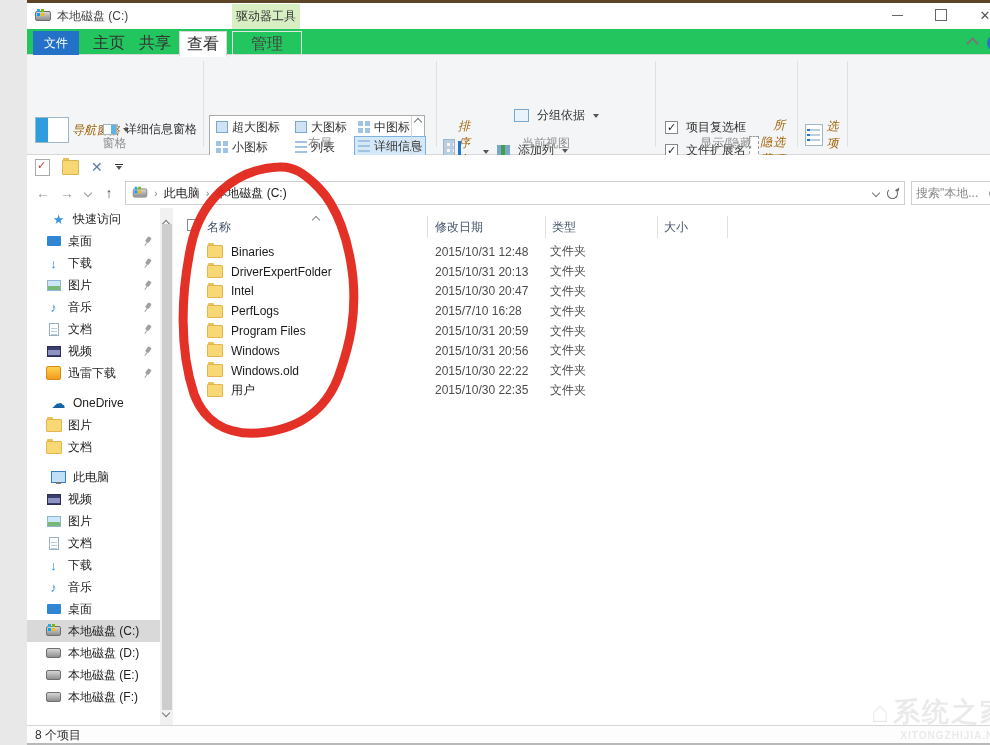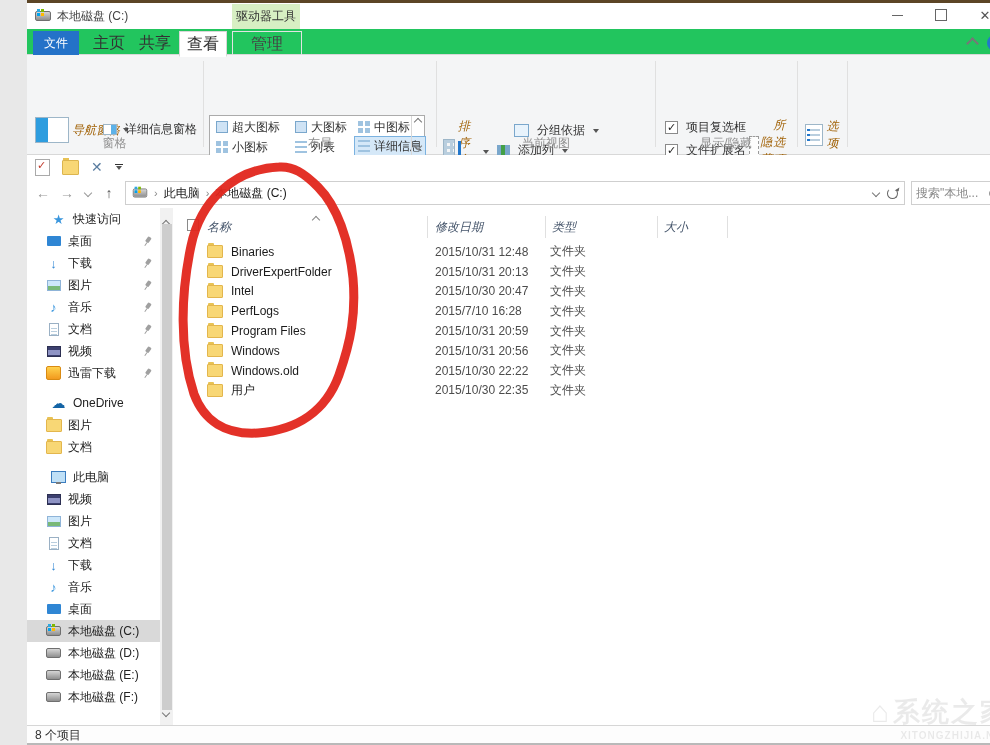--- a/index.html
+++ b/index.html
@@ -129,21 +129,21 @@
   .i-thunder{width:13px;height:12px;background:linear-gradient(#ffd24d,#f29a1e);border:1px solid #d98a12;border-radius:2px;}
   .i-pc{width:14px;height:10px;border:1px solid #3b7dbf;background:#bfe0f7;position:relative;}
   .i-pc::after{content:"";position:absolute;left:4px;top:10px;width:5px;height:2px;background:#7a7a7a;}
   .i-drive{width:16px;height:10px;background:linear-gradient(#d6d6d6,#8f8f8f);border:1px solid #6f6f6f;border-radius:2px;position:relative;box-sizing:border-box;}
   .i-drive.flag::before{content:"";position:absolute;left:1px;top:-3px;width:3px;height:3px;background:#2ea8e0;
      box-shadow:4px 0 0 #7fba00,0 4px 0 #00a3ee,4px 4px 0 #ffb900;}
   .i-folder{width:14px;height:11px;background:#f8d775;border:1px solid #e3b64d;border-radius:1px;position:relative;flex:0 0 auto;}
   .i-folder::before{content:"";position:absolute;top:-3px;left:0;width:6px;height:2px;background:#e8c254;border-radius:1px 1px 0 0;}
   
   .listhead{left:146px;top:214px;width:700px;height:26px;font-size:12px;color:#44546a;}
-  .hcell{position:absolute;top:5px;font-style:italic;}
+  .hcell{position:absolute;top:5px;}
   .hdiv{position:absolute;top:2px;width:1px;height:22px;background:#e0e0e0;}
   .hcb{width:12px;height:12px;border:1px solid #8a8a8a;background:#fff;position:absolute;left:14px;top:5px;box-sizing:border-box;}
   .sortcaret{position:absolute;left:140px;top:-2px;}
   .filelist{left:146px;top:242px;width:700px;}
   .frow{display:flex;height:19.8px;align-items:center;padding-left:34px;font-size:12px;}
   .frow .i-folder{margin-right:8px;}
   .fname{width:204px;color:#1a1a1a;}
   .fdate{width:115px;color:#4c4c4c;}
   .ftype{color:#4c4c4c;}
   
@@ -252,21 +252,21 @@
       </div>
     </div>
     <div class="grp-label" style="left:178px;width:230px;">布局</div>
     <div class="vdiv" style="left:409px;"></div>
 
     <div class="bigbtn" style="left:416px;top:63px;width:46px;">
       <span class="bi-sort"></span>
       <span>排序方式</span>
       <span class="dar"></span>
     </div>
-    <div class="smallbtn" style="left:470px;top:67px;padding-left:17px;">
+    <div class="smallbtn" style="left:470px;top:52px;padding-left:17px;">
       <span class="si-sq"></span>
       <span>分组依据</span>
       <span class="dar"></span>
     </div>
     <div class="smallbtn" style="left:470px;top:87px;">
       <span class="si-cols"></span>
       <span>添加列</span>
       <span class="dar"></span>
     </div>
     <div class="smallbtn" style="left:470px;top:110px;">

